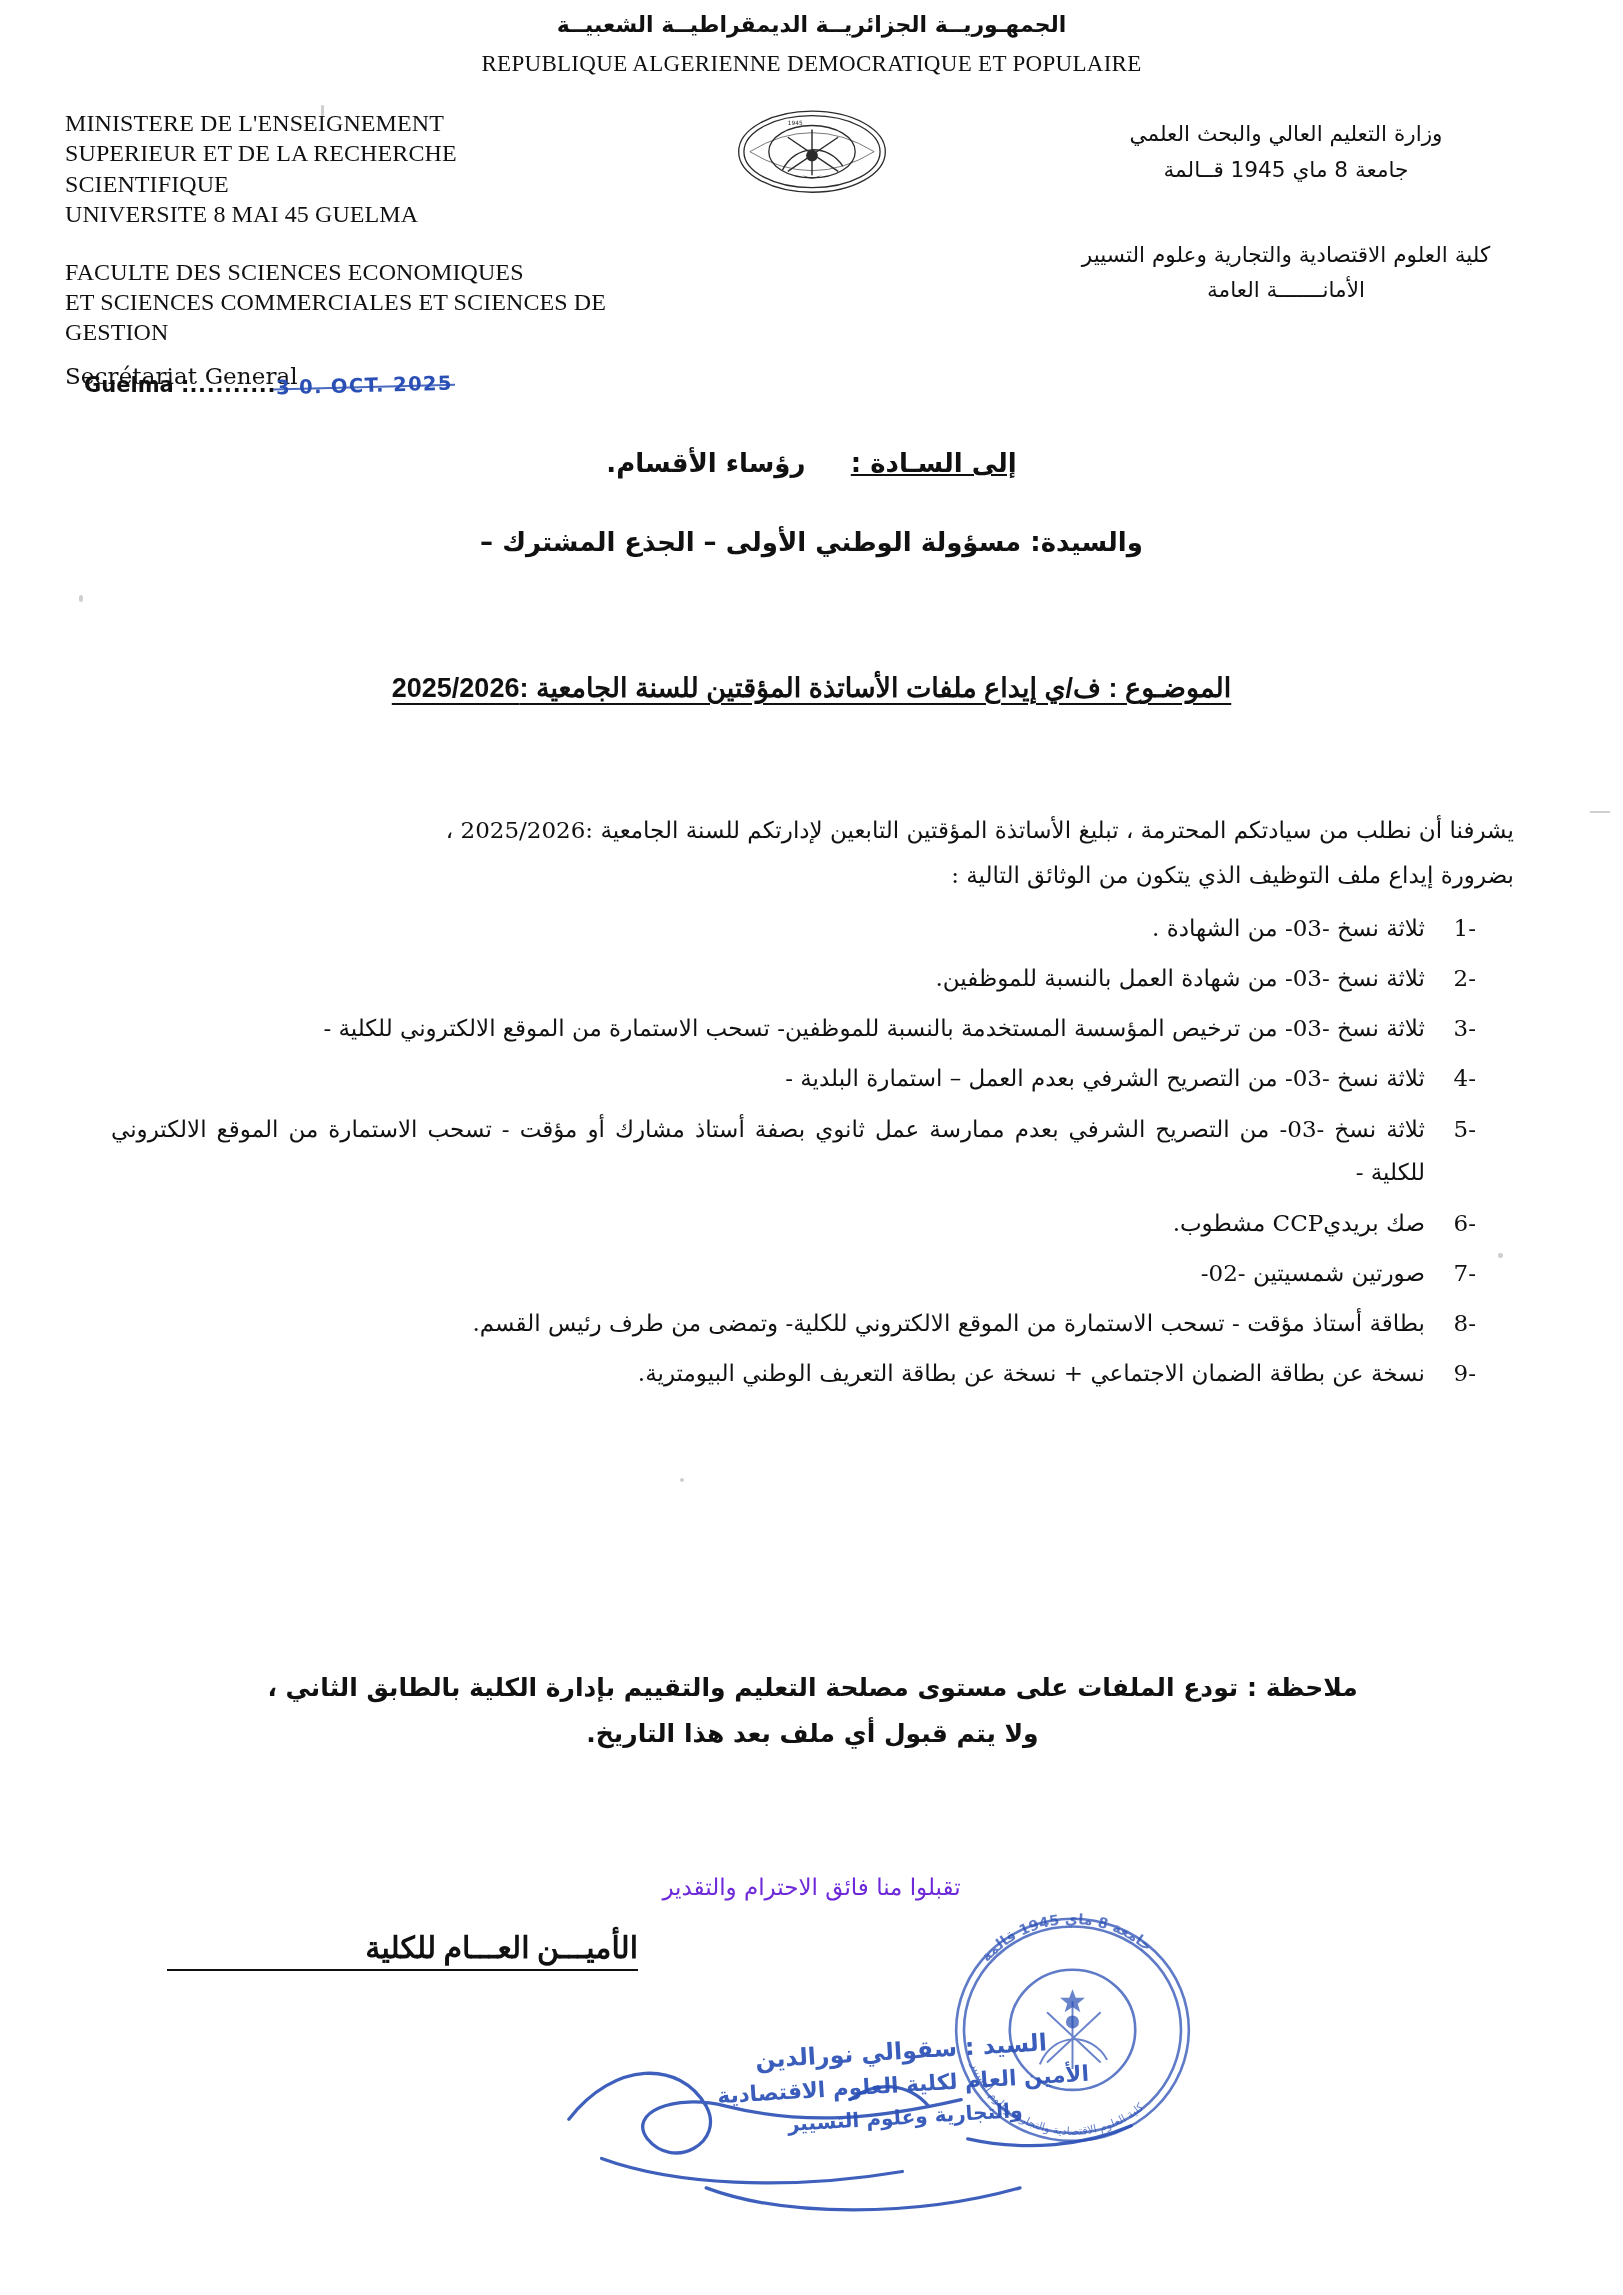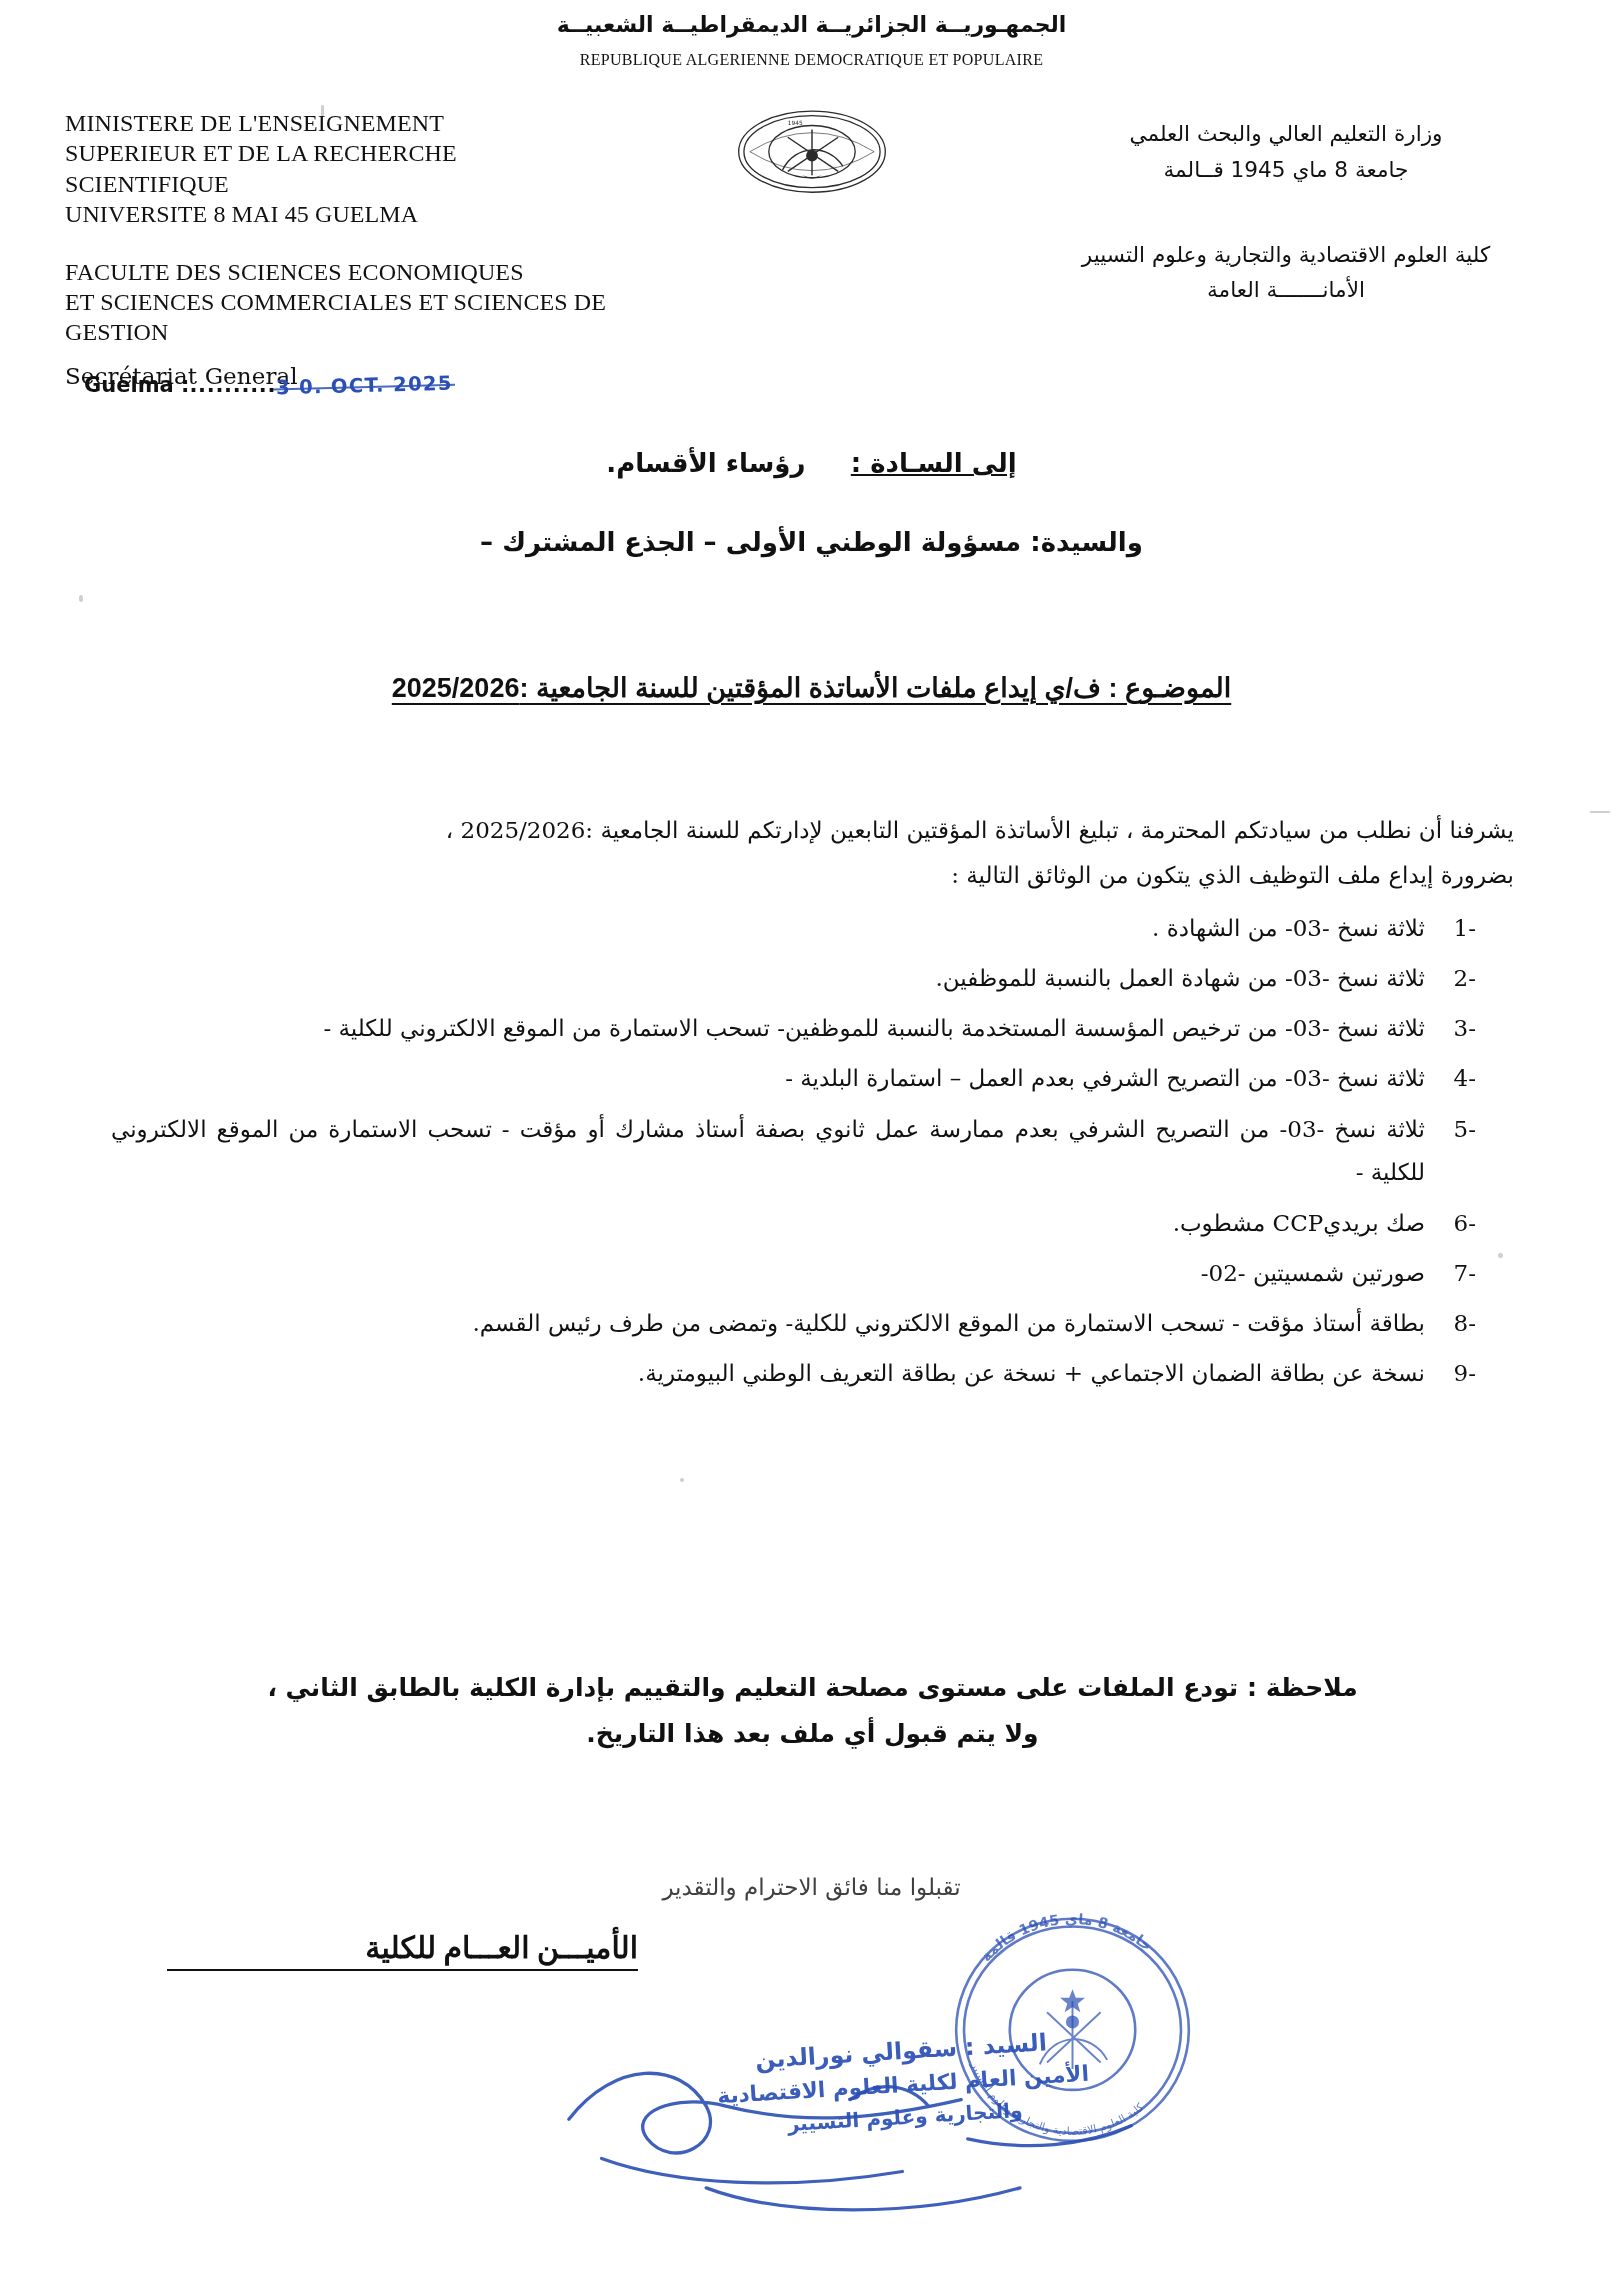--- a/index.html
+++ b/index.html
@@ -35,21 +35,21 @@
     direction: rtl;
     letter-spacing: 0.7px;
   }
   .hdr-fr-top {
     position: absolute;
     top: 51px;
     left: 0;
     width: 1623px;
     text-align: center;
     font-family: "Liberation Serif", serif;
-    font-size: 16px;
+    font-size: 23px;
     letter-spacing: 0.3px;
   }
 
   .hdr-left {
     position: absolute;
     top: 108px;
     left: 65px;
     width: 576px;
     font-family: "Liberation Serif", serif;
     font-size: 24px;
@@ -213,21 +213,21 @@
   }
 
   .closing {
     position: absolute;
     top: 1874px;
     left: 0; width: 1623px;
     text-align: center;
     direction: rtl;
     font-family: "DejaVu Serif", serif;
     font-size: 23px;
-    color: #404040;
+    color: #6d28d9;
   }
 
   .signblock {
     position: absolute;
     top: 1930px;
     left: 167px;
     direction: rtl;
     font-family: Liberation Serif, serif;
     font-weight: bold;
     font-size: 30px;

